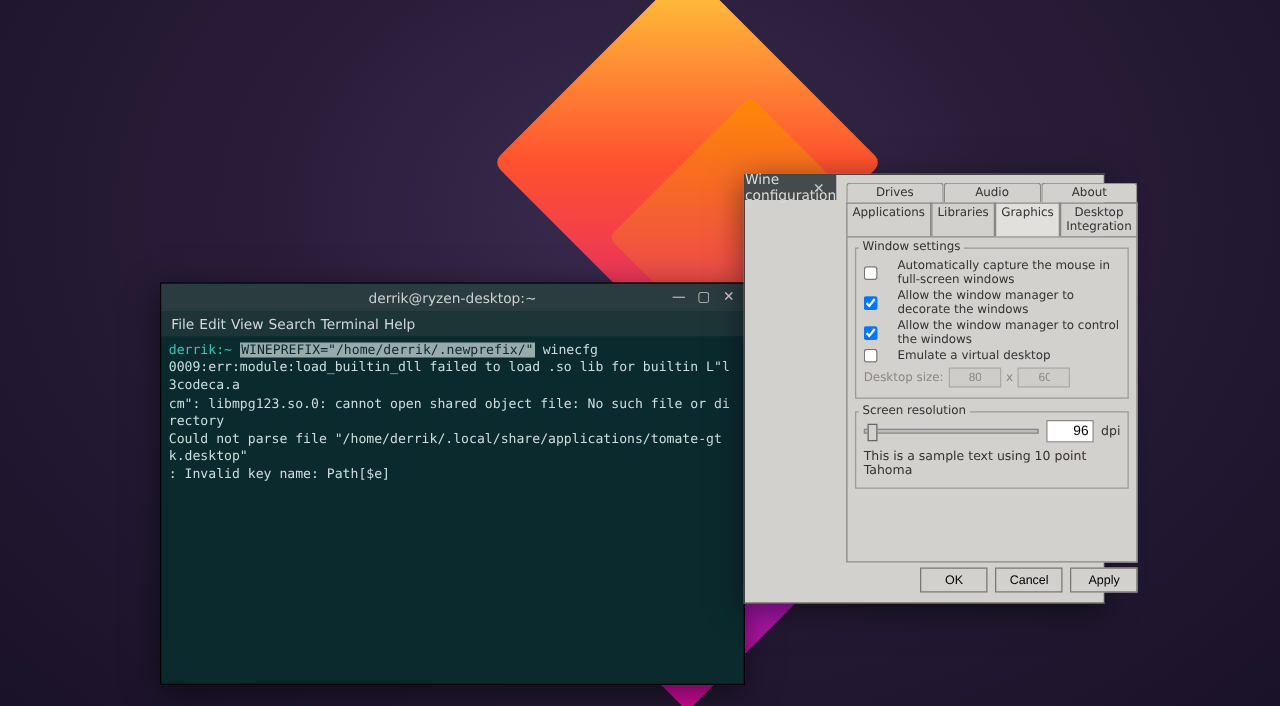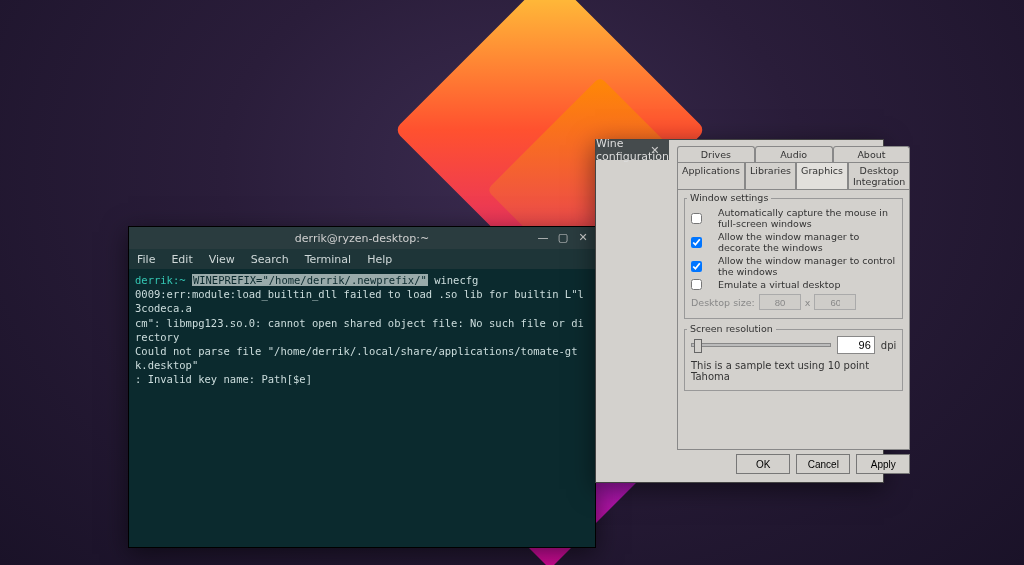--- a/index.html
+++ b/index.html
@@ -25,21 +25,21 @@
 .term-titlebar {
   background:#2a3c3f; color:#d0d0d0; height:22px;
   display:flex; align-items:center; justify-content:center;
   position:relative; font-size:11px;
 }
 .term-title { flex:0 0 auto; }
 .term-ctrl { position:absolute; right:4px; top:2px; display:flex; gap:4px; }
 .term-btn { width:16px; height:16px; display:flex; align-items:center; justify-content:center; color:#ccc; font-size:11px; cursor:pointer; }
 .term-menu {
   background:#1e3538; color:#cfd8d8; height:20px; display:flex;
-  align-items:center; gap:16px; padding:0 8px; font-size:11px;
+  align-items:center; gap:4px; padding:0 8px; font-size:11px;
 }
 .term-menu span { cursor:pointer; }
 .term-body {
   flex:1; padding:4px 6px; overflow:hidden;
   font-family:"DejaVu Sans Mono",monospace; font-size:10.5px;
   color:#cdd; white-space:pre-wrap; word-break:break-all;
 }
 .prompt-user { color:#34c6b3; }
 .prompt-arg  { background:#9aa; color:#0b2a2e; padding:0 1px; }
 .term-line { line-height:1.35; }

